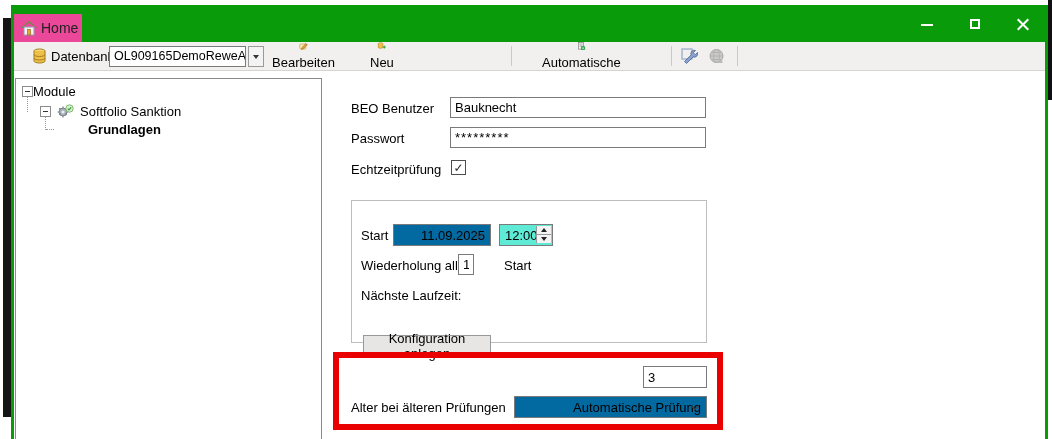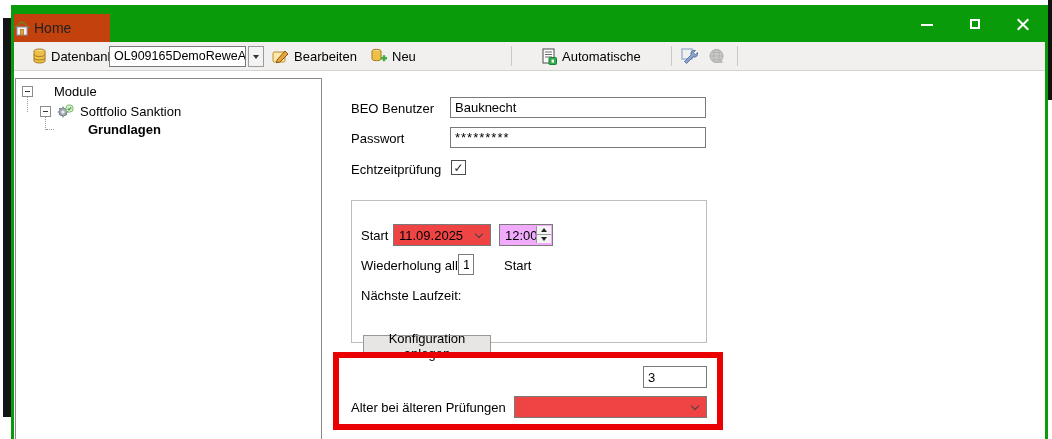--- a/index.html
+++ b/index.html
@@ -9,41 +9,41 @@
 
   
   .bg-strip-left  { position: absolute; left: 3px; top: 18px; width: 8px; height: 399px; background: #151515; }
   .bg-strip-tr    { position: absolute; left: 1048px; top: 0; width: 4px; height: 100px; background: #101010; }
 
   
   .titlebar { position: absolute; left: 11px; top: 5px; width: 1037px; height: 37px; background: #0a9b0a; }
   .frame-left  { position: absolute; left: 11px; top: 42px; width: 3px; height: 397px; background: #0a9b0a; }
   .frame-right { position: absolute; left: 1045px; top: 42px; width: 3px; height: 397px; background: #0a9b0a; }
 
-  .home-tab { position: absolute; left: 3px; top: 9px; width: 96px; height: 28px;
-              background: #c2410c; display: flex; align-items: center; gap: 4px;
-              cursor: default; }
+  .home-tab { position: absolute; left: 3px; top: 9px; width: 68px; height: 28px;
+              background: #ec4899; display: flex; align-items: center; gap: 4px;
+              padding-left: 7px; cursor: default; }
   .home-tab span.lbl { font-size: 14px; color: #222; }
 
   .win-controls { position: absolute; right: 18px; top: 0; height: 37px;
                   display: flex; align-items: center; gap: 34px; }
   .win-btn { width: 14px; height: 14px; position: relative; cursor: pointer; }
   .glyph-min { position: absolute; left: 1px; top: 7px; width: 12px; height: 2px; background: #fff; }
   .glyph-max { position: absolute; left: 2px; top: 2px; width: 10px; height: 10px; border: 2px solid #fff; }
   .glyph-close::before, .glyph-close::after { content: ""; position: absolute; left: 6px; top: 0;
       width: 2px; height: 15px; background: #fff; }
   .glyph-close::before { transform: rotate(45deg); }
   .glyph-close::after  { transform: rotate(-45deg); }
 
   
   .toolbar { position: absolute; left: 14px; top: 42px; width: 1031px; height: 29px;
              background: #f1f0ee; border-bottom: 1px solid #d4d4d4; }
   .toolbar .abs { position: absolute; top: 0; height: 28px; display: flex; align-items: center; }
   .tb-sep { position: absolute; top: 4px; width: 1px; height: 20px; background: #c9c9c9; }
-  .tb-item { cursor: pointer; gap: 5px; }
+  .tb-item { cursor: pointer; gap: 5px; flex-direction: column; }
   .tb-combo-field { position: absolute; left: 95px; top: 4px; width: 137px; height: 21px;
                     background: #fff; border: 1px solid #7a7a7a; padding: 2px 4px;
                     font-size: 12.5px; overflow: hidden; white-space: nowrap; cursor: text; }
   .tb-combo-btn { position: absolute; left: 234px; top: 4px; width: 16px; height: 21px;
                   background: #f3f3f3; border: 1px solid #9a9a9a; cursor: pointer; }
   .tri-down { position: absolute; left: 4px; top: 8px; width: 0; height: 0;
               border-left: 3.5px solid transparent; border-right: 3.5px solid transparent;
               border-top: 4px solid #333; }
   .icon-btn { position: absolute; top: 3px; width: 22px; height: 22px; display: flex;
               align-items: center; justify-content: center; cursor: pointer; }
@@ -65,25 +65,25 @@
   .tb-input, .form-input { background: #fff; border: 1px solid #7a7a7a; font-family: "Liberation Sans", sans-serif;
                            font-size: 13px; padding: 1px 4px; position: absolute; }
   .checkbox { position: absolute; width: 15px; height: 15px; border: 1px solid #4d4d4d; background: #fff;
               display: flex; align-items: center; justify-content: center; font-size: 12px;
               color: #2b2b2b; cursor: pointer; }
 
   .groupbox { position: absolute; left: 351px; top: 200px; width: 356px; height: 143px;
               border: 1px solid #bdbdbd; }
   .groupbox-title { position: absolute; left: 8px; top: -8px; background: #fff; padding: 0 4px; }
 
-  .combo { background: #ef4444; border: 1px solid #7a7a7a; position: absolute; display: flex;
-           align-items: center; padding: 6px 5px; cursor: pointer; }
+  .combo { background: #0369a1; border: 1px solid #7a7a7a; position: absolute; display: flex;
+           align-items: center; padding: 6px 5px; cursor: pointer; justify-content: flex-end; }
   .combo .chev { position: absolute; right: 8px; top: 6px; width: 6px; height: 6px;
                  border-right: 1.4px solid #444; border-bottom: 1.4px solid #444; transform: rotate(45deg); }
-  .spinner { position: absolute; background: #f0abfc; border: 1px solid #7a7a7a; }
+  .spinner { position: absolute; background: #5eead4; border: 1px solid #7a7a7a; }
   .spin-btns { position: absolute; right: 1px; top: 1px; width: 15px; height: 17px;
                border-left: 1px solid #9a9a9a; display: flex; flex-direction: column; }
   .spin-btn { flex: 1; position: relative; cursor: pointer; background: #f3f3f3; }
   .spin-btn + .spin-btn { border-top: 1px solid #9a9a9a; }
   .tri-up-s { position: absolute; left: 4px; top: 2px; width: 0; height: 0;
               border-left: 3px solid transparent; border-right: 3px solid transparent;
               border-bottom: 4px solid #222; }
   .tri-dn-s { position: absolute; left: 4px; top: 2px; width: 0; height: 0;
               border-left: 3px solid transparent; border-right: 3px solid transparent;
               border-top: 4px solid #222; }
@@ -193,21 +193,21 @@
     <div class="tb-sep" style="left:723px"></div>
   </div>
 
   <div class="content">
 
     <div class="tree-panel">
       <div class="dot-v" style="left:11px; top:18px; height:15px"></div>
       <div class="dot-v" style="left:29px; top:38px; height:13px"></div>
       <div class="dot-h" style="left:30px; top:50px; width:8px"></div>
 
-      <div class="tree-row" style="left:6px; top:5px; gap:21px">
+      <div class="tree-row" style="left:6px; top:5px; ">
         <span class="expand-box"></span>
         <span>Module</span>
       </div>
 
       <div class="tree-row" style="left:24px; top:25px; gap:6px">
         <span class="expand-box"></span>
         <svg width="17" height="15" viewBox="0 0 17 15">
           <circle cx="6" cy="8" r="4" fill="#aab0b8" stroke="#7d848d"></circle>
           <circle cx="6" cy="8" r="1.6" fill="#e9ebee"></circle>
           <path d="M6 2.6 v2 M6 11.4 v2 M0.6 8 h2 M9.4 8 h2 M2.2 4.2 l1.4 1.4 M8.4 9.4 l1.4 1.4 M9.8 4.2 l-1.4 1.4 M3.6 9.4 l-1.4 1.4" stroke="#7d848d" stroke-width="1.2"></path>
@@ -258,19 +258,20 @@
 
       <span class="form-label" style="left:9px; top:87px">Nächste Laufzeit:</span>
     </div>
 
     <button class="push-btn" style="left:349px; top:251px">Konfiguration anlegen</button>
 
     <input class="form-input" style="left: 629px; top: 294px; width: 64px; height: 22px;" type="text" value="3">
 
     <span class="form-label" style="left:337px; top:328px">Alter bei älteren Prüfungen</span>
     <div class="combo" style="left:500px; top:324px; width:193px; height:22px">
+      <span>Automatische Prüfung</span>
       <span class="chev"></span>
     </div>
   </div>
 
   <div class="highlight-rect"></div>
 
 </div>
 
 </body></html>

